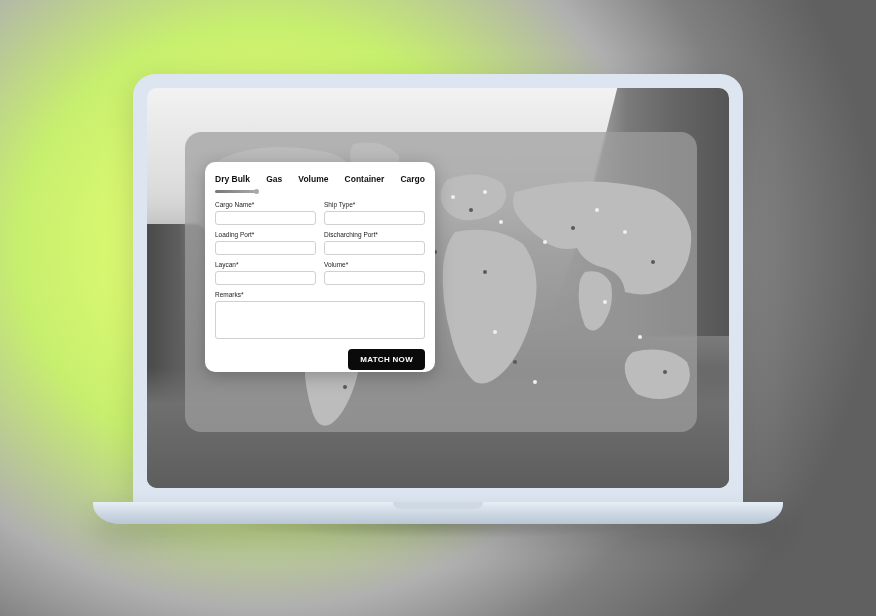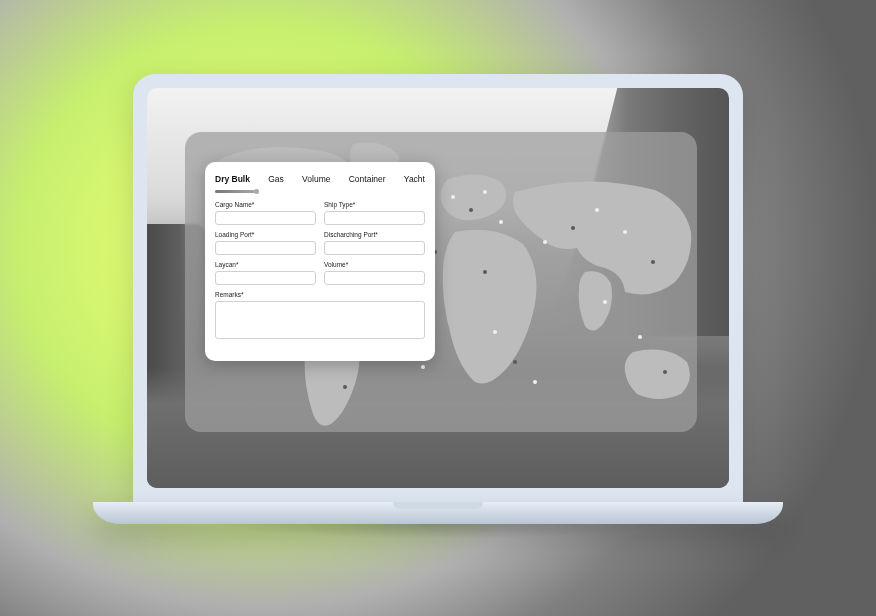--- a/index.html
+++ b/index.html
@@ -61,33 +61,33 @@
   .dot.dark { fill: #5a5a5a; }
 
   
   .form-card {
     position: absolute;
     top: 74px;
     left: 58px;
     width: 230px;
     background: #fff;
     border-radius: 10px;
-    padding: 10px 10px 22px 10px;
+    padding: 10px 10px 2px 10px;
     box-shadow: 0 4px 18px rgba(0,0,0,.25);
   }
   .tabs {
     display: flex;
     justify-content: space-between;
     gap: 4px;
     border-bottom: 0;
     margin-bottom: 2px;
   }
   .tab {
     font-size: 8.5px;
-    font-weight: 400;
+    font-weight: 700;
     color: #111;
     padding: 2px 0 4px 0;
     cursor: pointer;
     white-space: nowrap;
   }
   .tab.active { font-weight: 700; }
   .tab-underline {
     height: 3px;
     width: 42px;
     background: linear-gradient(90deg, #777 0%, #aaa 100%);
@@ -232,21 +232,21 @@
           </g>
         </svg>
       </div>
 
       <div class="form-card">
         <div class="tabs">
           <div class="tab active">Dry Bulk</div>
           <div class="tab">Gas</div>
           <div class="tab">Volume</div>
           <div class="tab">Container</div>
-          <div class="tab">Yacht</div>
+          <div class="tab">Cargo</div>
         </div>
         <div class="tab-underline"></div>
 
         <div class="fields">
           <div class="field">
             <span class="label">Cargo Name*</span>
             <input class="input" value="" style="">
           </div>
           <div class="field">
             <span class="label">Ship Type*</span>
@@ -267,20 +267,23 @@
           <div class="field">
             <span class="label">Volume*</span>
             <input class="input" value="" style="">
           </div>
           <div class="field full">
             <span class="label">Remarks*</span>
             <textarea class="textarea" style=""></textarea>
           </div>
         </div>
 
+        <div class="actions">
+          <button class="match-btn">MATCH NOW</button>
+        </div>
       </div>
 
     </div>
   </div>
   <div class="base">
     <div class="notch"></div>
   </div>
   <div class="foot-shadow"></div>
 </div>
 

